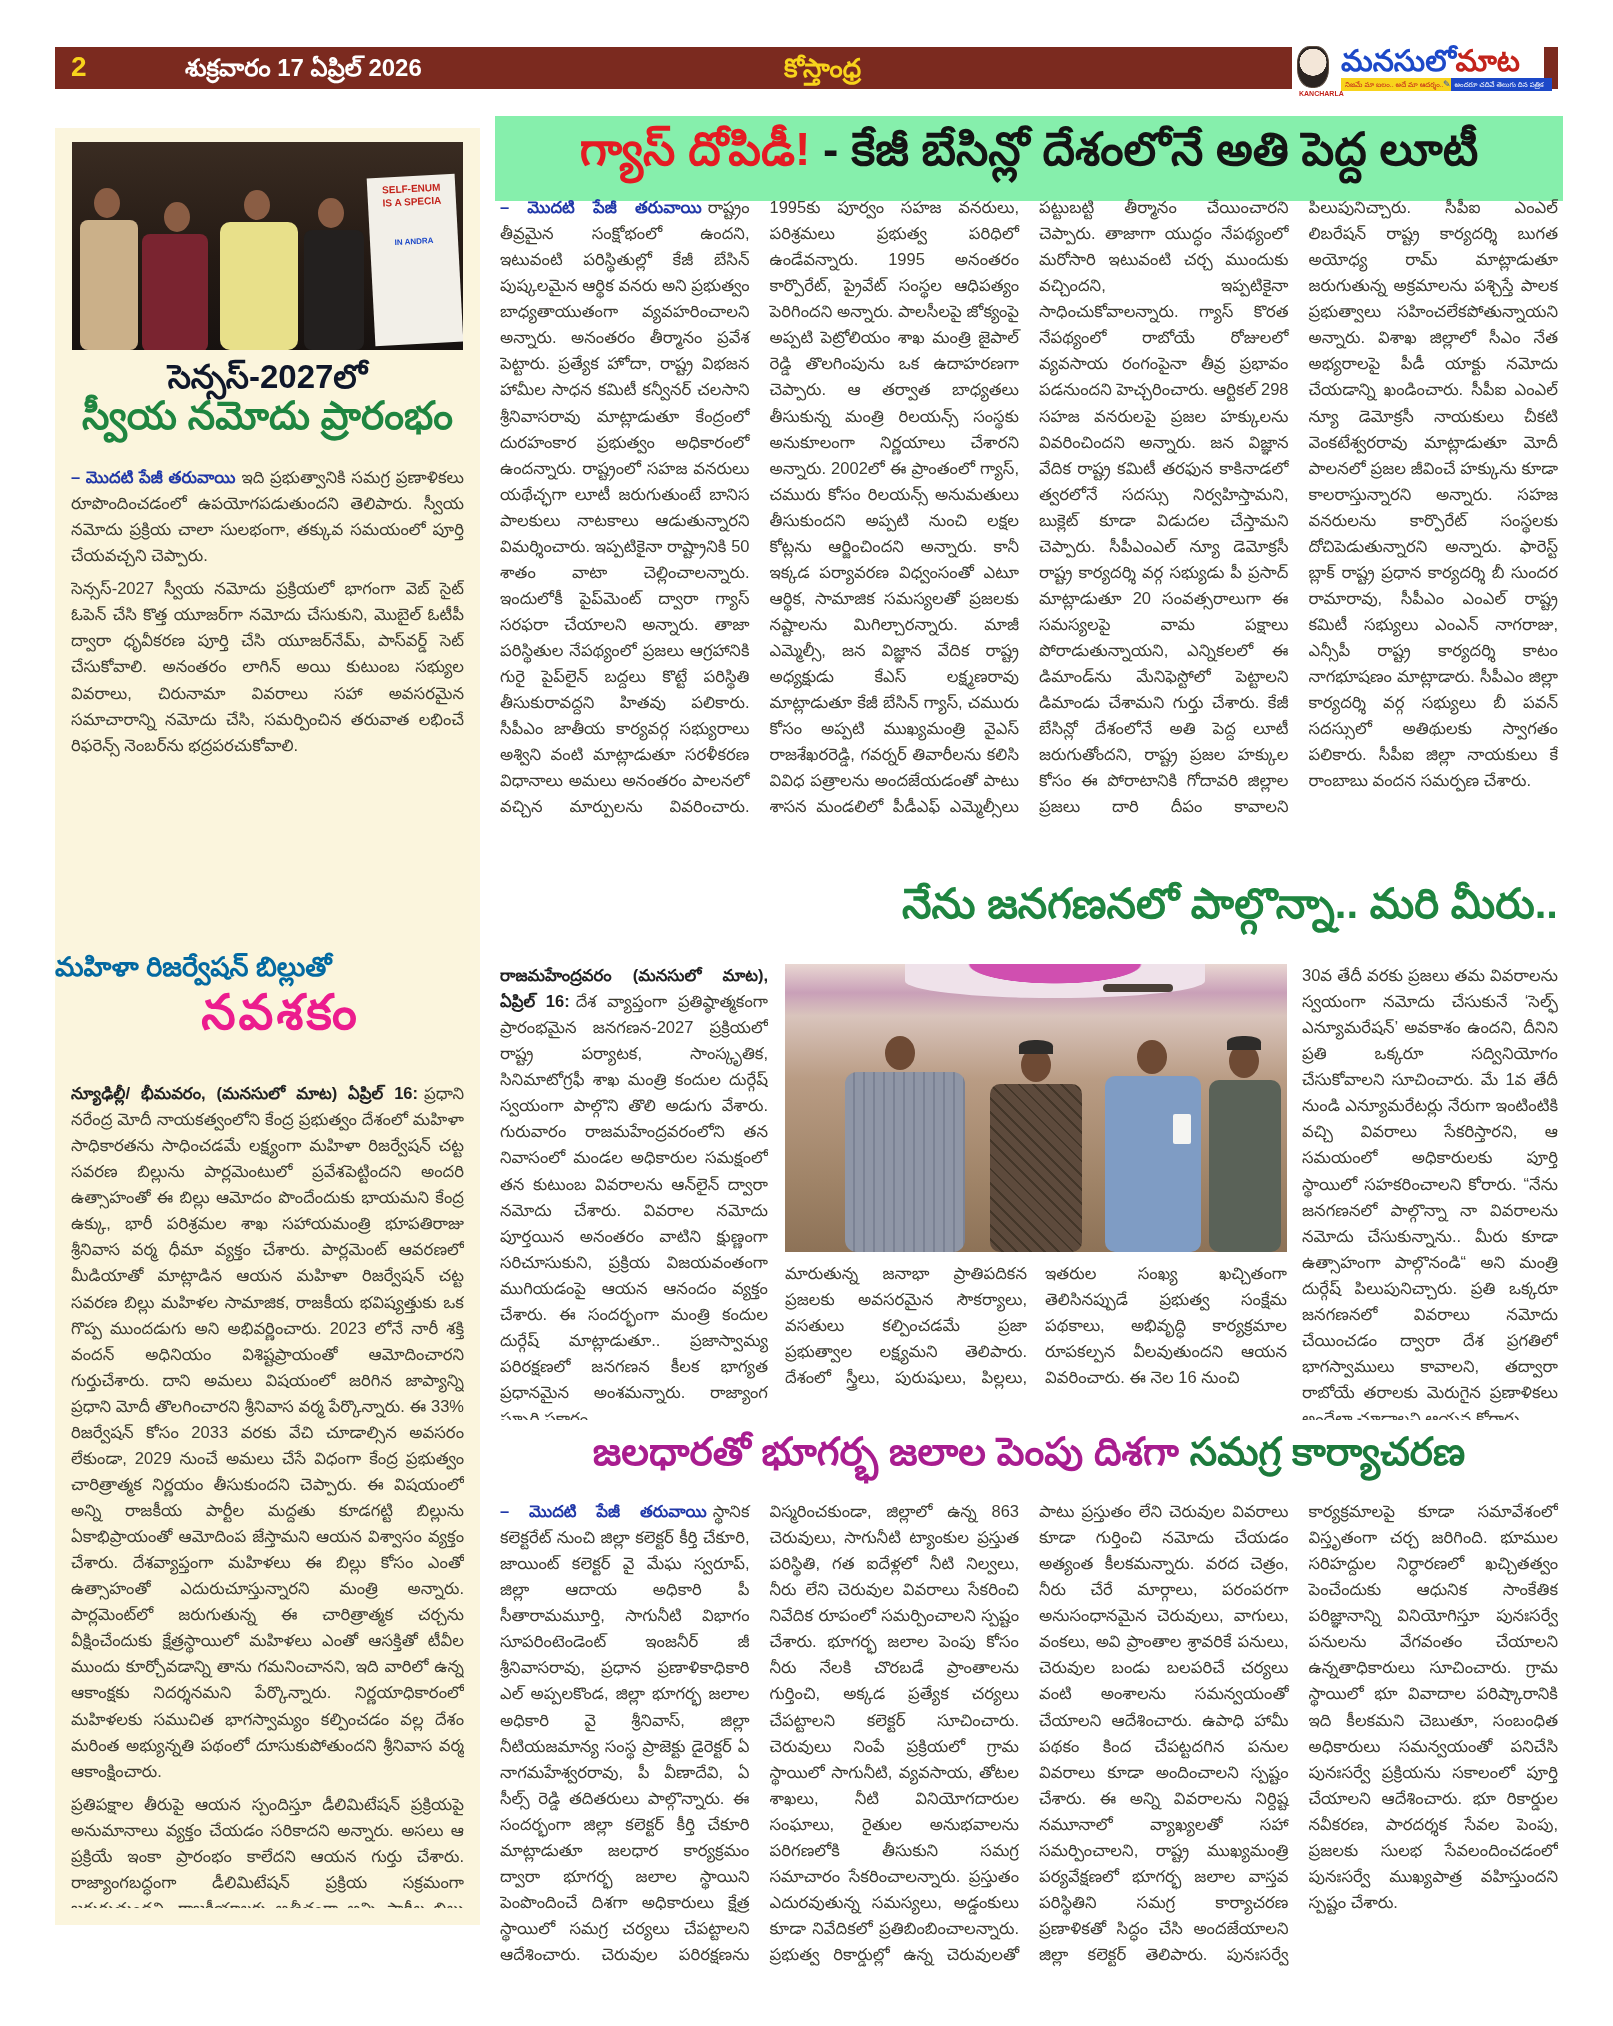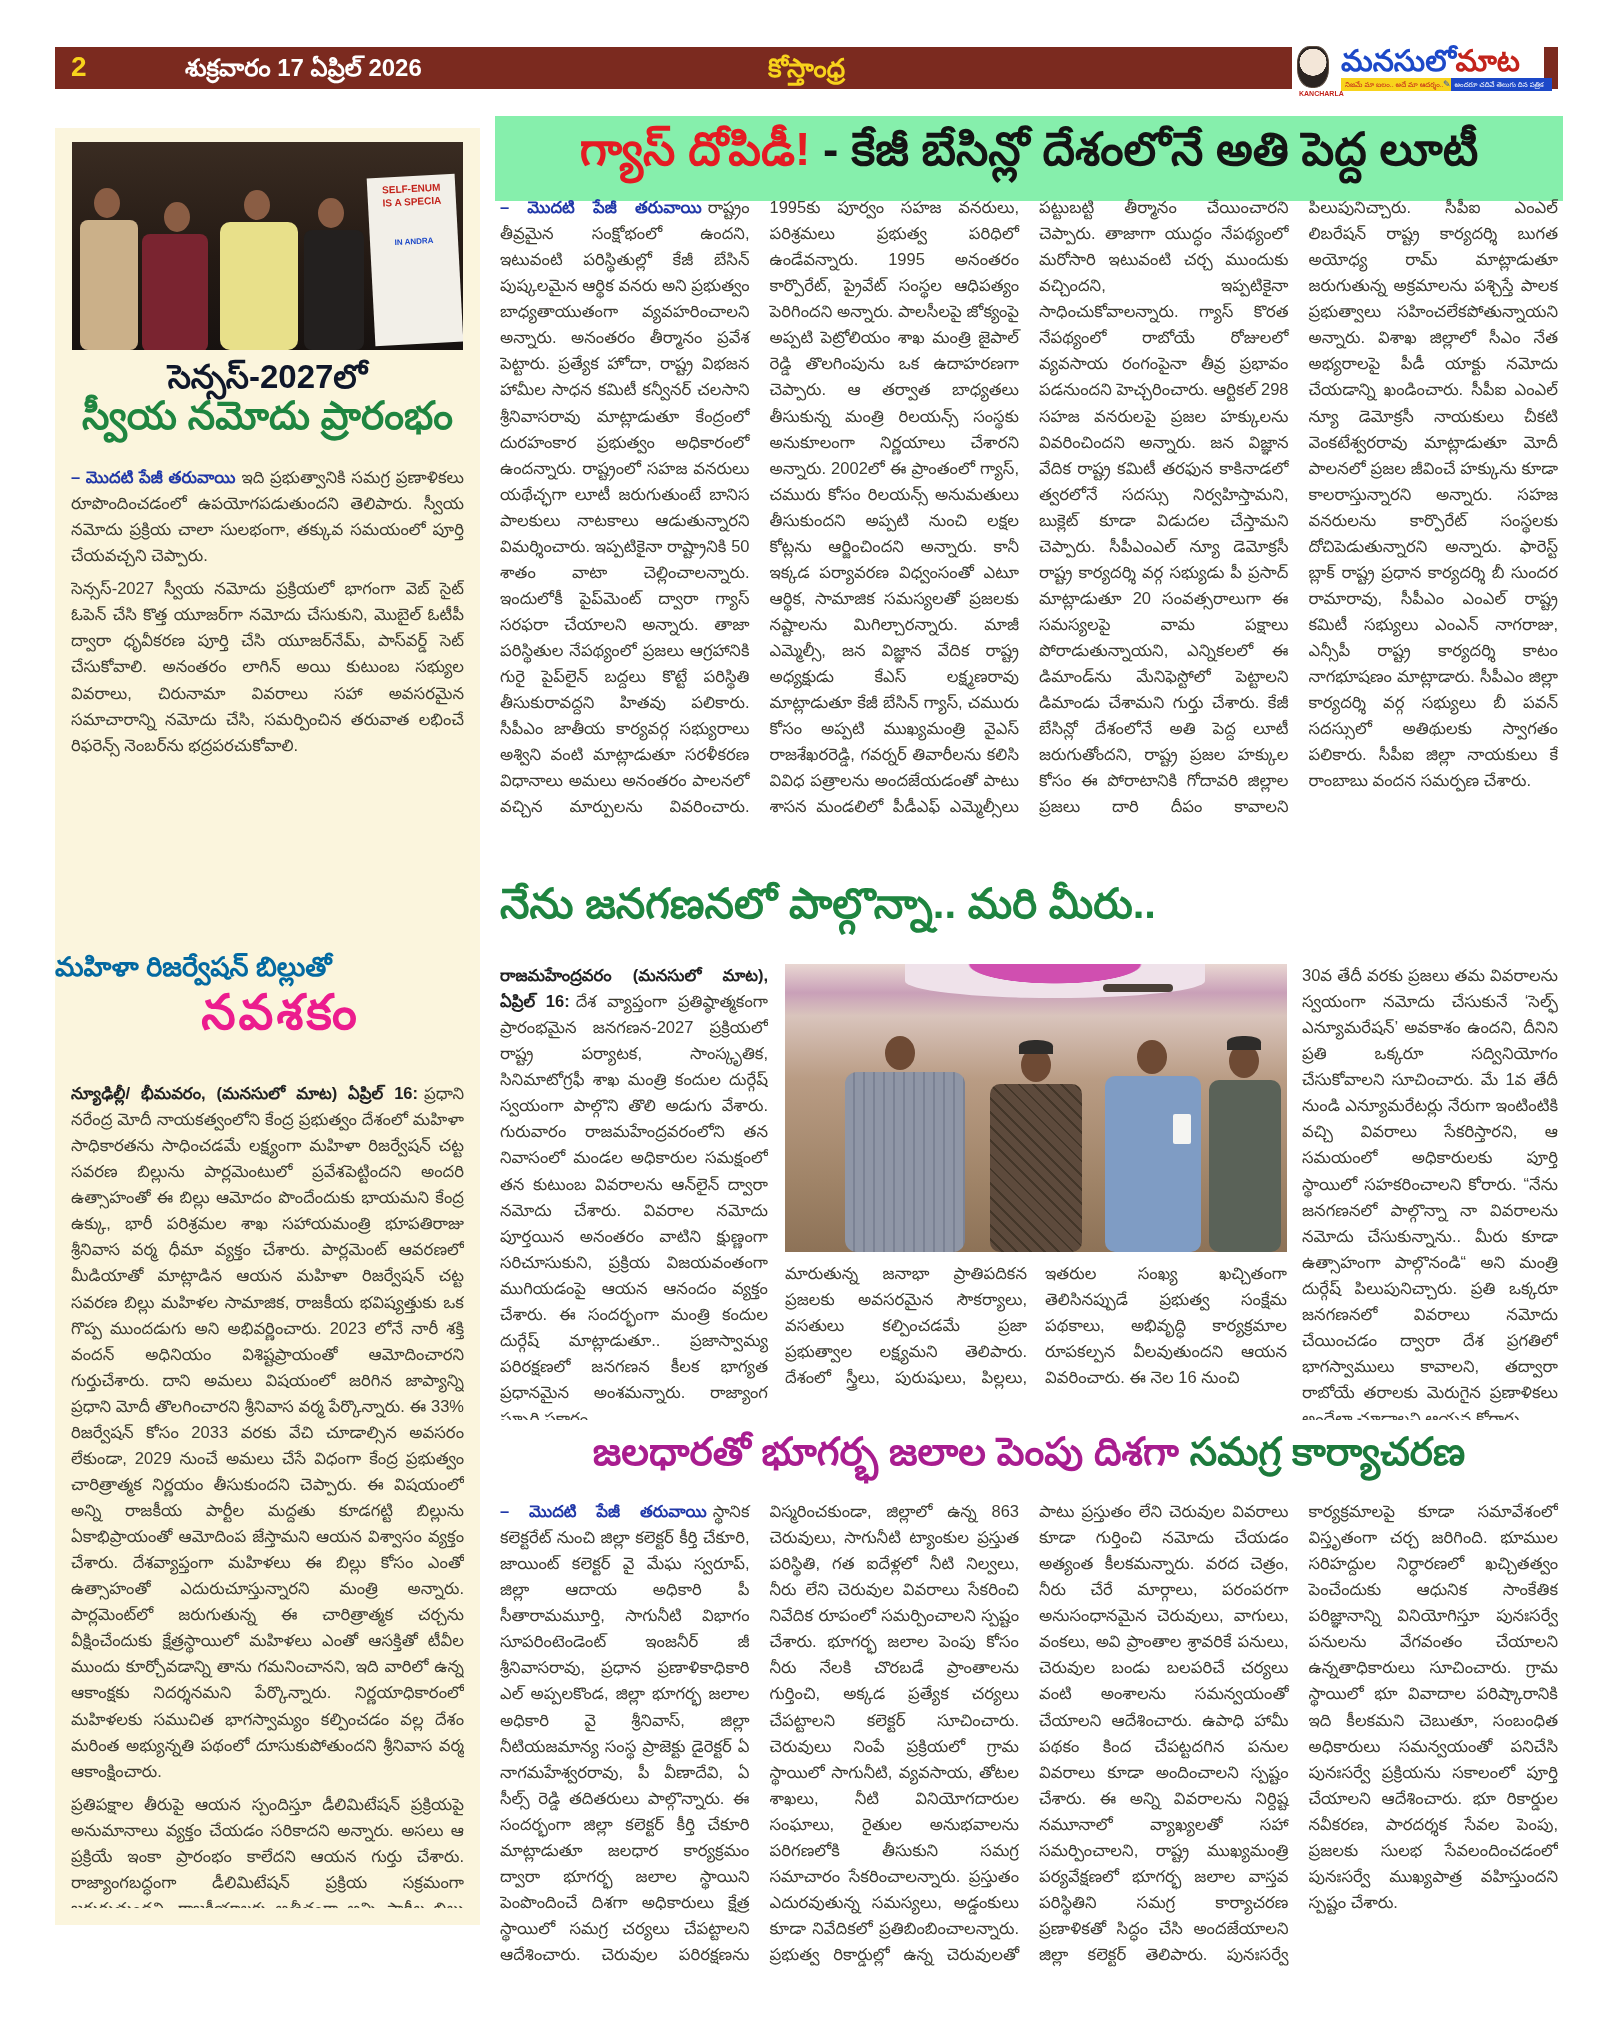--- a/index.html
+++ b/index.html
@@ -4,21 +4,21 @@
 <style>
   html,body{margin:0;padding:0;}
   body{width:1613px;height:2026px;position:relative;background:#ffffff;
        font-family:"Liberation Sans",sans-serif;overflow:hidden;}
 
   
   .topbar{position:absolute;left:55px;top:47px;width:1503px;height:42px;background:#7b2a1f;}
   .pagenum{position:absolute;left:16px;top:4px;color:#f8d31c;font-size:28px;font-weight:bold;}
   .date{position:absolute;left:130px;top:7px;color:#ffffff;font-size:24px;font-weight:bold;}
   .edition{position:absolute;left:0;width:100%;top:6px;text-align:center;color:#f8d31c;
-           font-size:26px;font-weight:bold;}
+           font-size:26px;font-weight:bold;padding-left:16px;}
   .logo{position:absolute;right:14px;top:-4px;width:252px;height:64px;background:#ffffff;
         display:flex;align-items:flex-start;padding:3px 5px 2px 5px;box-sizing:border-box;}
   .face{width:30px;height:40px;border-radius:40% 40% 45% 45%;
         background:radial-gradient(circle at 50% 38%,#f3e6d8 0 46%,#2b2421 47% 100%);
         border:1px solid #5a4a3e;flex:0 0 auto;}
   .logocol{display:flex;flex-direction:column;flex:1;margin-left:4px;}
   .brandrow{font-size:30px;font-weight:bold;line-height:30px;white-space:nowrap;}
   .brand-blue{color:#1d49c8;}
   .brand-red{color:#c3241c;}
   .publisher{position:absolute;left:2px;top:44px;color:#c3241c;font-size:7px;font-weight:bold;}
@@ -61,21 +61,21 @@
            font-weight:bold;color:#0369a1;}
   .head2{position:absolute;left:0;width:100%;top:856px;text-align:center;font-size:49px;
          font-weight:bold;color:#ec1c8e;letter-spacing:3px;margin-left:13px;}
   .pbody2{position:absolute;left:16px;right:16px;top:952px;height:828px;}
 
   
   .art1{position:absolute;left:500px;top:194px;width:1058px;height:686px;
         column-count:4;column-gap:20px;}
 
   
-  .head-census{position:absolute;left:500px;top:880px;width:1058px;text-align:left;
+  .head-census{position:absolute;left:500px;top:880px;width:1058px;text-align:right;
                font-size:42px;font-weight:bold;color:#1f8540;white-space:nowrap;}
   .census-left{position:absolute;left:500px;top:962px;width:268px;height:458px;}
   .census-right{position:absolute;left:1302px;top:962px;width:256px;height:458px;}
   .census-below{position:absolute;left:785px;top:1260px;width:502px;height:160px;
                 column-count:2;column-gap:18px;}
   .photo2{position:absolute;left:785px;top:964px;width:502px;height:288px;overflow:hidden;
           background:linear-gradient(180deg,#e9d7d2 0%,#c9a0b8 10%,#d9c4bc 18%,#b99c84 40%,#a08468 75%,#8d7257 100%);}
   .ceiling{position:absolute;left:120px;top:0;width:300px;height:34px;background:
            radial-gradient(ellipse at 50% 0,#d04fb0 0 40%,#efe2ea 41% 100%);border-radius:0 0 50% 50%;}
   .fan{position:absolute;left:318px;top:20px;width:70px;height:8px;background:#4a4038;border-radius:4px;}

